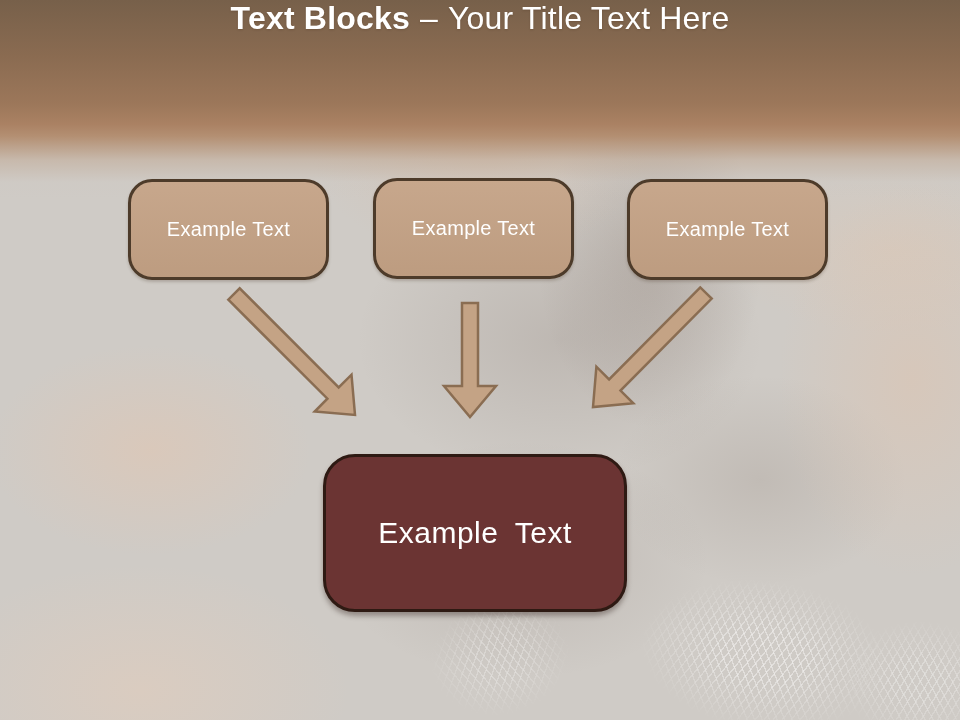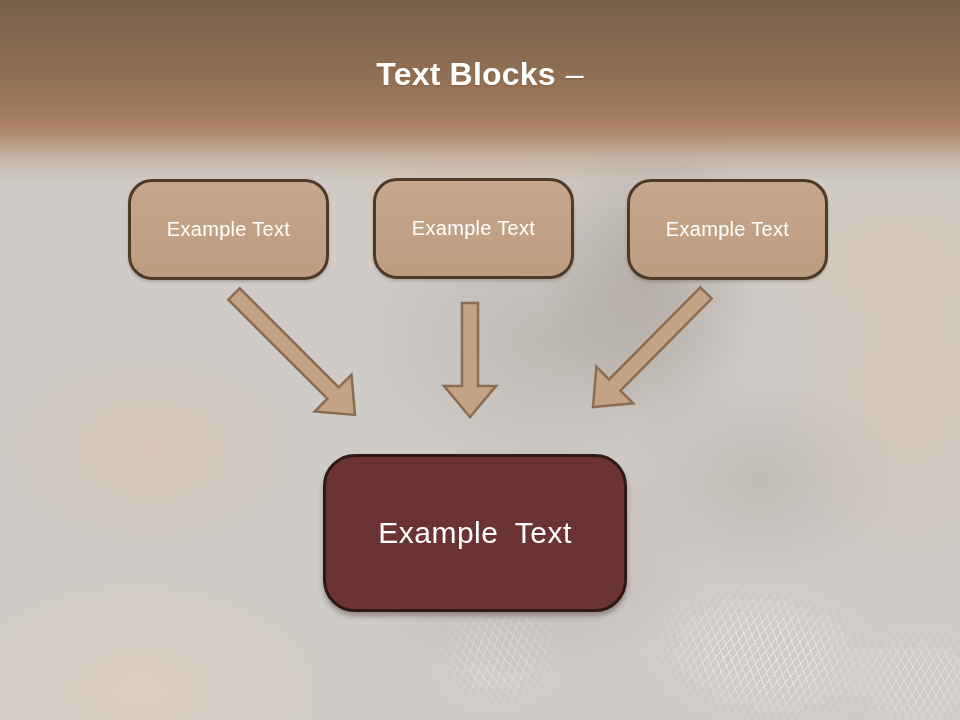--- a/index.html
+++ b/index.html
@@ -42,21 +42,21 @@
       #8a6b51 28%,
       #9c775a 52%,
       var(--banner-mid,#aa8163) 62%,
       rgba(177,138,107,.92) 68%,
       rgba(193,170,150,.55) 80%,
       rgba(205,198,191,.18) 91%,
       rgba(207,203,198,0) 100%);
   }
   .title{
     position:absolute;top:0;left:0;width:960px;height:148px;margin:0;
-    display:flex;align-items:center;justify-content:center;gap:10px;
+    display:flex;justify-content:center;gap:10px;
     color:var(--title-color,#fff);font-size:32px;font-weight:400;letter-spacing:.2px;
     text-shadow:0 1px 2px rgba(70,45,25,.25);
   }
   .t-bold{font-weight:700;}
   
   .text-block{
     position:absolute;width:201px;height:101px;box-sizing:border-box;
     border:3px solid var(--block-border,#4d3b2a);border-radius:24px;
     background:linear-gradient(180deg,#c7a78c 0%,#bd9c80 100%);
     display:flex;align-items:center;justify-content:center;
@@ -87,20 +87,21 @@
   <div class="bg-photo"></div>
   <div class="net net-a"></div>
   <div class="net net-b"></div>
   <div class="net net-c"></div>
 
   <div class="banner"></div>
 
   <h1 class="title">
     <span class="t-bold">Text Blocks</span>
     <span class="t-sep">–</span>
+    <span class="t-rest">Your Title Text Here</span>
   </h1>
 
   <svg id="arrows-svg" viewBox="0 0 960 720" xmlns="http://www.w3.org/2000/svg">
       <polygon points="228.3,299.7 327.4,398.7 314.7,411.5 355,415 351.5,374.7 338.7,387.4 239.7,288.3" fill="#c4a385" stroke="#8a6d52" stroke-width="2.5" stroke-linejoin="miter"></polygon>
       <polygon points="462,303 462,386 444,386 470,417 496,386 478,386 478,303" fill="#c4a385" stroke="#8a6d52" stroke-width="2.5" stroke-linejoin="miter"></polygon>
       <polygon points="700.3,287.4 609.1,379.4 596.4,366.7 593,407 633.3,403.3 620.5,390.6 711.7,298.6" fill="#c4a385" stroke="#8a6d52" stroke-width="2.5" stroke-linejoin="miter"></polygon>
     </svg>
 
   <div class="text-block" id="tb1">
     <span>Example Text</span>

